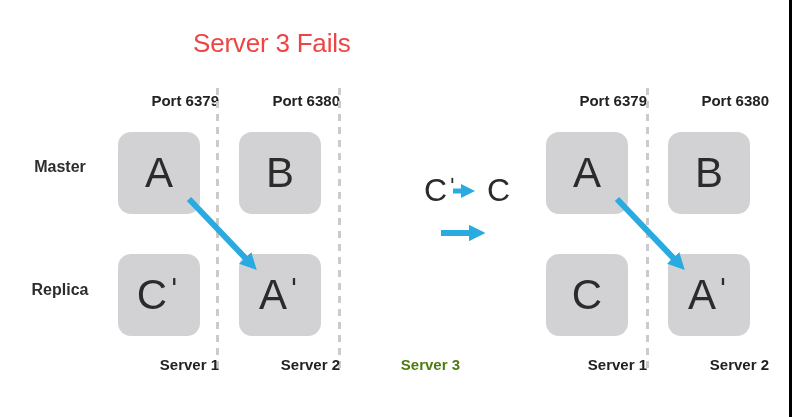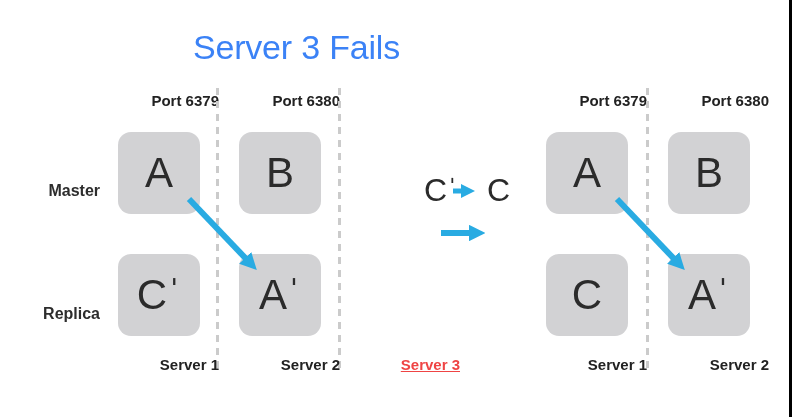--- a/index.html
+++ b/index.html
@@ -9,46 +9,45 @@
     height: 417px;
     background: #ffffff;
     overflow: hidden;
     font-family: "Liberation Sans", "DejaVu Sans", sans-serif;
     color: #2d2d2d;
   }
   .title {
     position: absolute;
     left: 193px;
     top: 28px;
-    font-size: 34px;
+    font-size: 26px;
     letter-spacing: -0.2px;
-    color: #3b82f6;
+    color: #ef4444;
     white-space: nowrap;
   }
   .port-label, .server-label {
     position: absolute;
     width: 120px;
     text-align: right;
     font-size: 15px;
     font-weight: bold;
     color: #222222;
     white-space: nowrap;
   }
   .port-label { top: 92px; }
   .server-label { top: 356px; }
-  .server-label.muted { color: #ef4444; text-decoration: underline; }
+  .server-label.muted { color: #4d7c0f; }
   .row-label {
     position: absolute;
     left: 20px;
     width: 80px;
-    text-align: right;
+    text-align: center;
     font-size: 16px;
     font-weight: bold;
     color: #2d2d2d;
-    margin-top: 24px;
   }
   .divider {
     position: absolute;
     top: 88px;
     width: 3px;
     height: 285px;
     background: repeating-linear-gradient(
       to bottom,
       #cbcbcb 0px, #cbcbcb 7px,
       transparent 7px, transparent 13px

